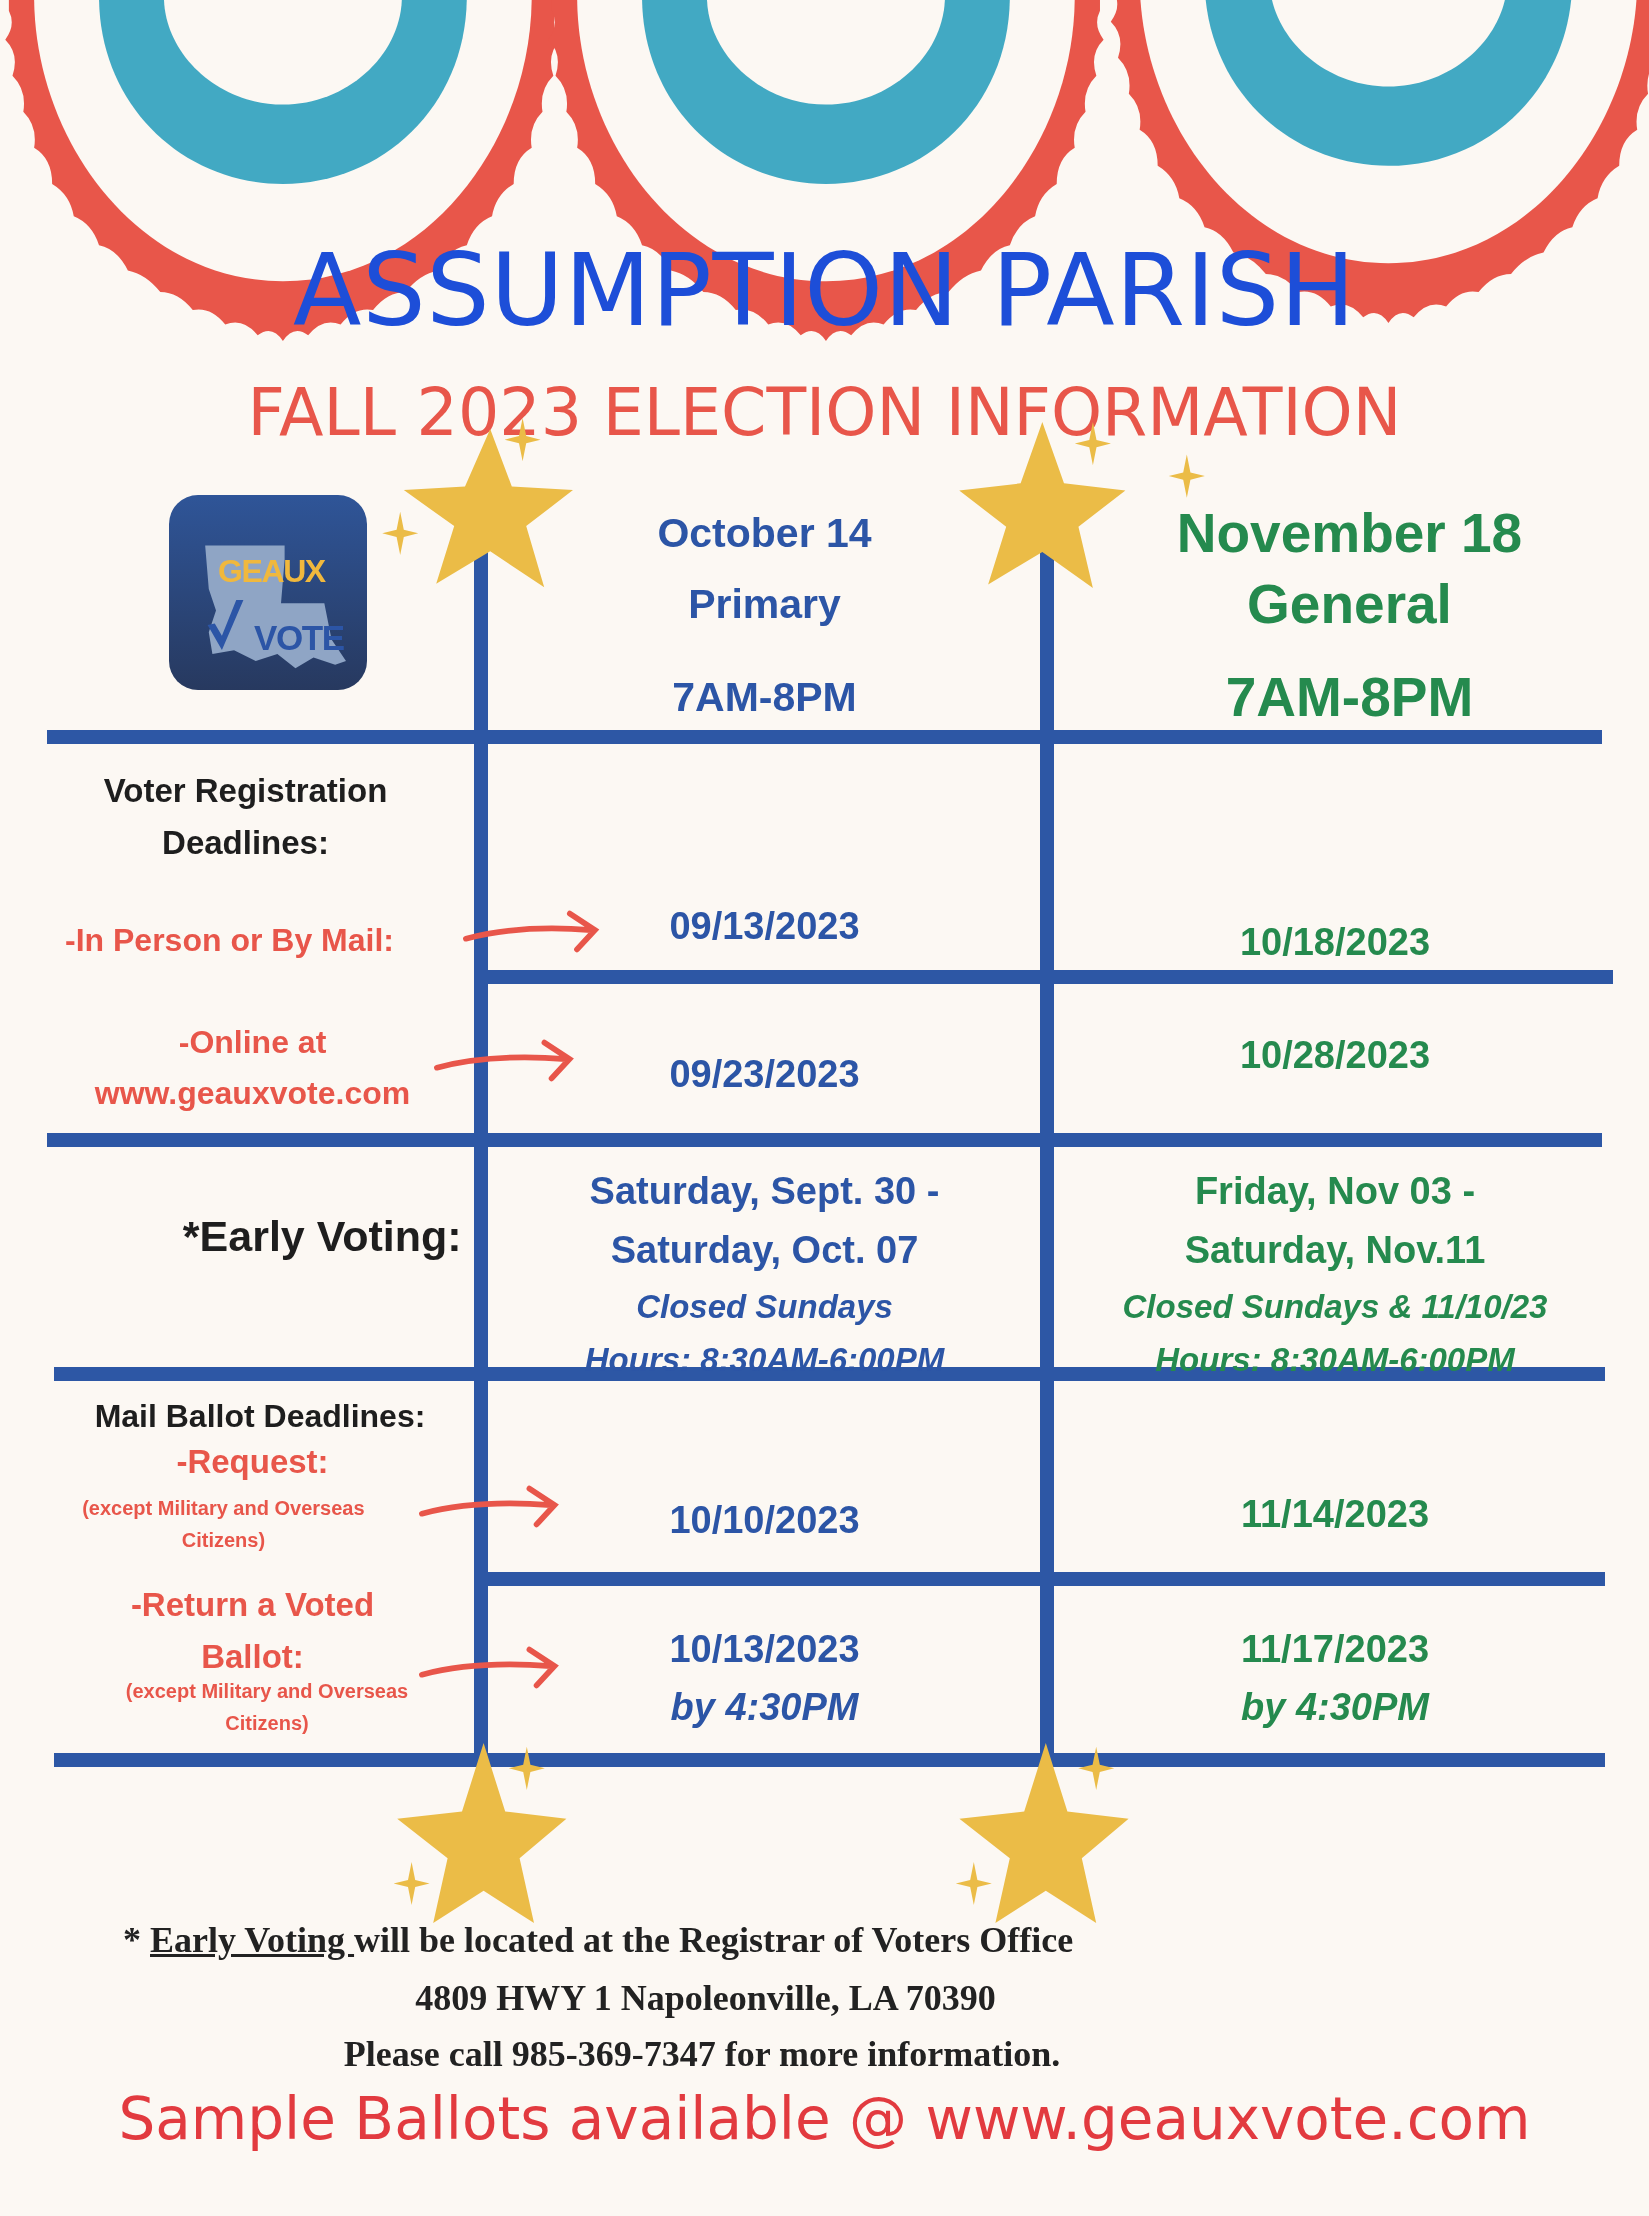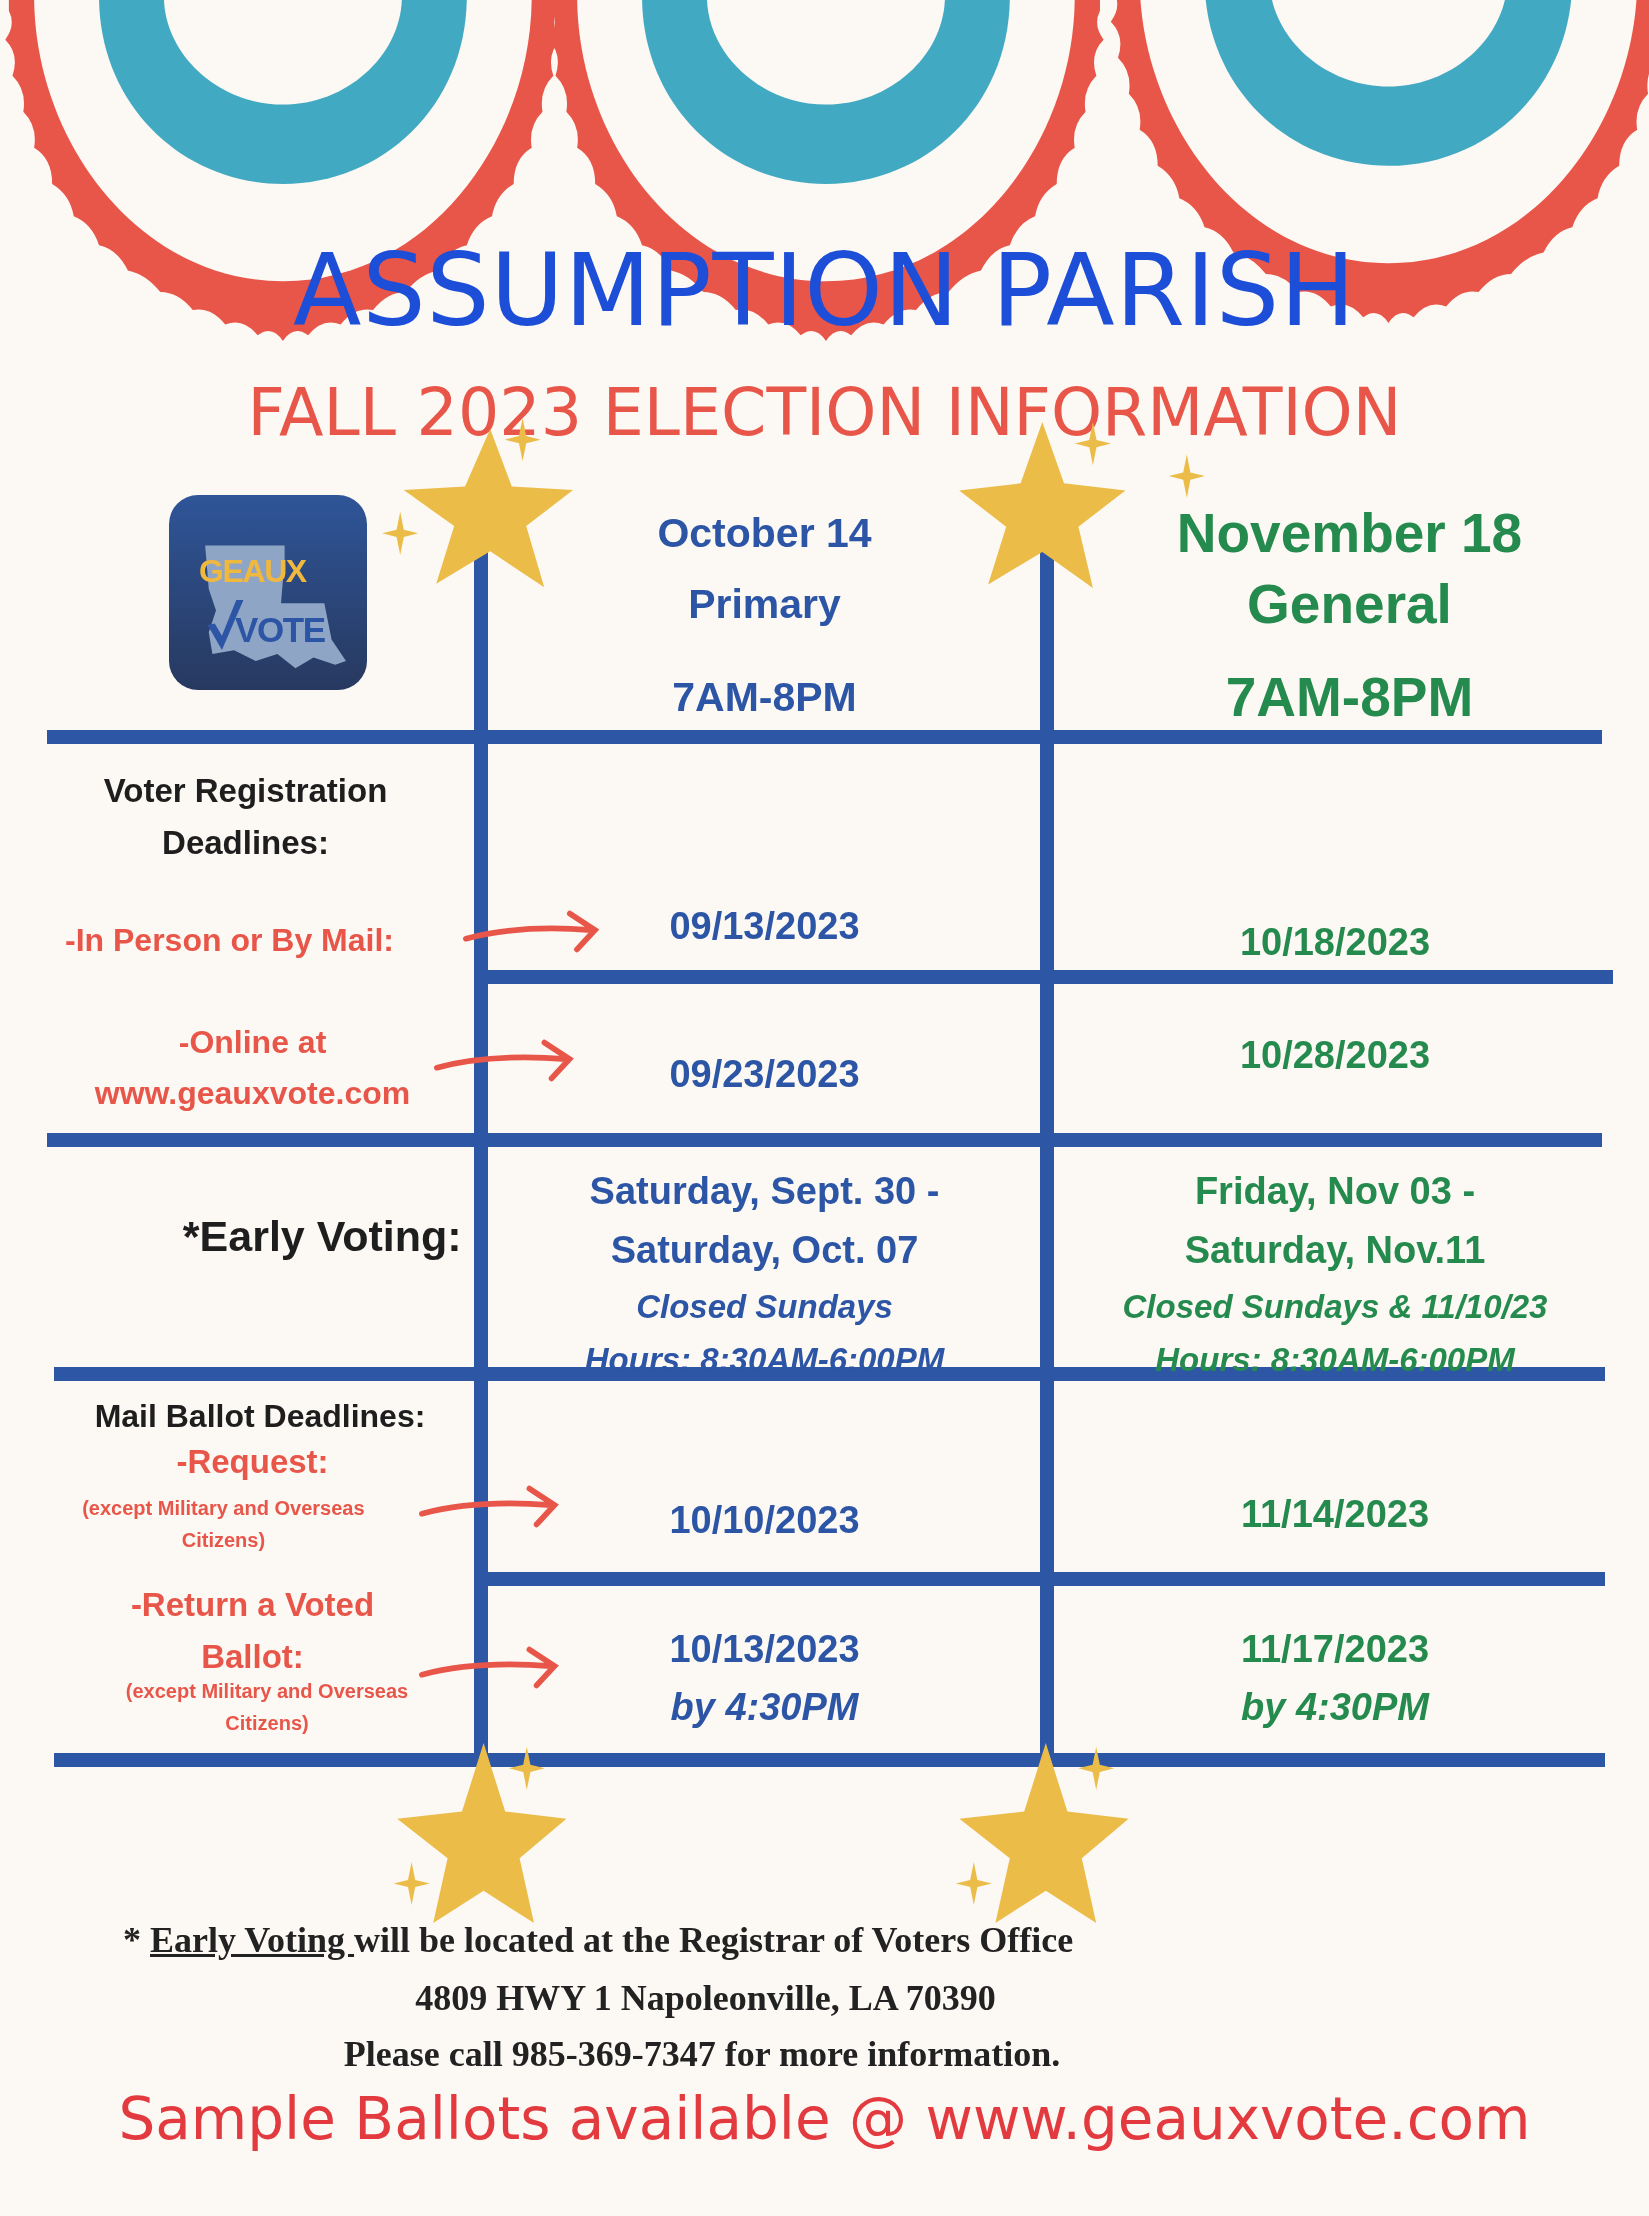--- a/index.html
+++ b/index.html
@@ -6,21 +6,21 @@
   body { width:1649px; height:2216px; background:#fcf8f3; position:relative; overflow:hidden; font-family:"Liberation Sans", sans-serif; }
   .abs { position:absolute; }
   .center { text-align:center; }
   .bunting { position:absolute; top:0; left:0; width:1649px; height:375px; }
   .title { left:0; width:1649px; top:232px; font-family:"DejaVu Sans", sans-serif; font-size:100px; color:#1d4ed8; letter-spacing:0.7px; }
   .subtitle { left:0; width:1649px; top:375px; font-family:"DejaVu Sans", sans-serif; font-size:65px; color:#e8564a; }
   .blue { color:#2c55a6; }
   .green { color:#258a4e; }
   .red { color:#e8564a; }
   .dark { color:#1e1e1e; }
-  .b { font-weight:bold; }
+  .b { font-weight:bold;margin-left:19px; }
   .i { font-style:italic; }
   .hline { position:absolute; background:#2d57a5; height:14.4px; }
   .vline { position:absolute; background:#2d57a5; width:14.4px; }
   .logo { left:169px; top:495px; width:198px; height:195px; border-radius:29px; background:linear-gradient(#2f5598,#27395f); }
   .cell { position:absolute; text-align:center; font-weight:bold; }
   .footer-serif { font-family:"Liberation Serif", serif; font-weight:bold; color:#222; font-size:36px; position:absolute; left:0; width:1649px; }
   .sample { font-family:"DejaVu Sans", sans-serif; color:#e23a3f; font-size:58px; position:absolute; left:0; width:1649px; top:2085px; text-align:center; }
 </style>
 </head>
 <body>
@@ -43,21 +43,21 @@
 <div class="abs subtitle center">FALL 2023 ELECTION INFORMATION</div>
 
 <div class="abs logo">
   <svg width="198" height="195" viewBox="0 0 274 270" style="position:absolute;left:0;top:0;">
     <path d="M50,70 L160,70 L160,90 L155,150 L215,150 L225,200 L245,230 L230,235 L200,225 L175,240 L150,220 L120,230 L90,215 L60,220 L55,190 L65,160 L55,130 Z" fill="#8fa5c5"></path>
   </svg>
   <div class="abs b" style="left:30px;top:58px;width:144px;font-size:32px;color:#f0b83d;letter-spacing:-1.4px;">GEAUX</div>
   <svg class="abs" style="left:35px;top:101px;" width="43" height="58" viewBox="0 0 60 80">
     <path d="M5,40 L25,75 L55,5 L45,5 L25,55 L15,38 Z" fill="#2c55a6"></path>
   </svg>
-  <div class="abs b" style="left:66px;top:115px;width:123px;font-size:35px;color:#2c55a6;letter-spacing:-1.4px;">VOTE</div>
+  <div class="abs b" style="left:66px;top:123px;width:123px;font-size:35px;color:#2c55a6;letter-spacing:-1.4px;">VOTE</div>
 </div>
 
 <div class="hline" style="left:47px;top:730px;width:1555px;"></div>
 <div class="hline" style="left:480px;top:970px;width:1133px;"></div>
 <div class="hline" style="left:47px;top:1133px;width:1555px;"></div>
 <div class="hline" style="left:54px;top:1367px;width:1551px;"></div>
 <div class="hline" style="left:480px;top:1572px;width:1125px;"></div>
 <div class="hline" style="left:54px;top:1753px;width:1551px;"></div>
 <div class="vline" style="left:474px;top:548px;height:1219px;"></div>
 <div class="vline" style="left:1040px;top:548px;height:1219px;"></div>

